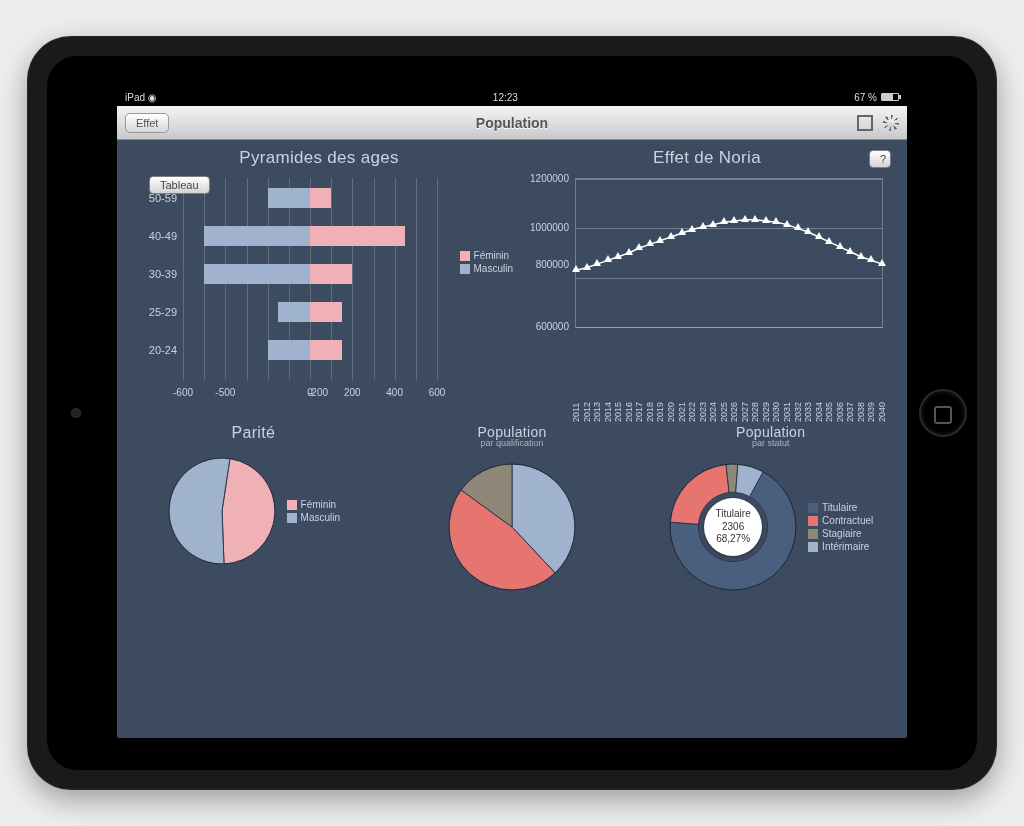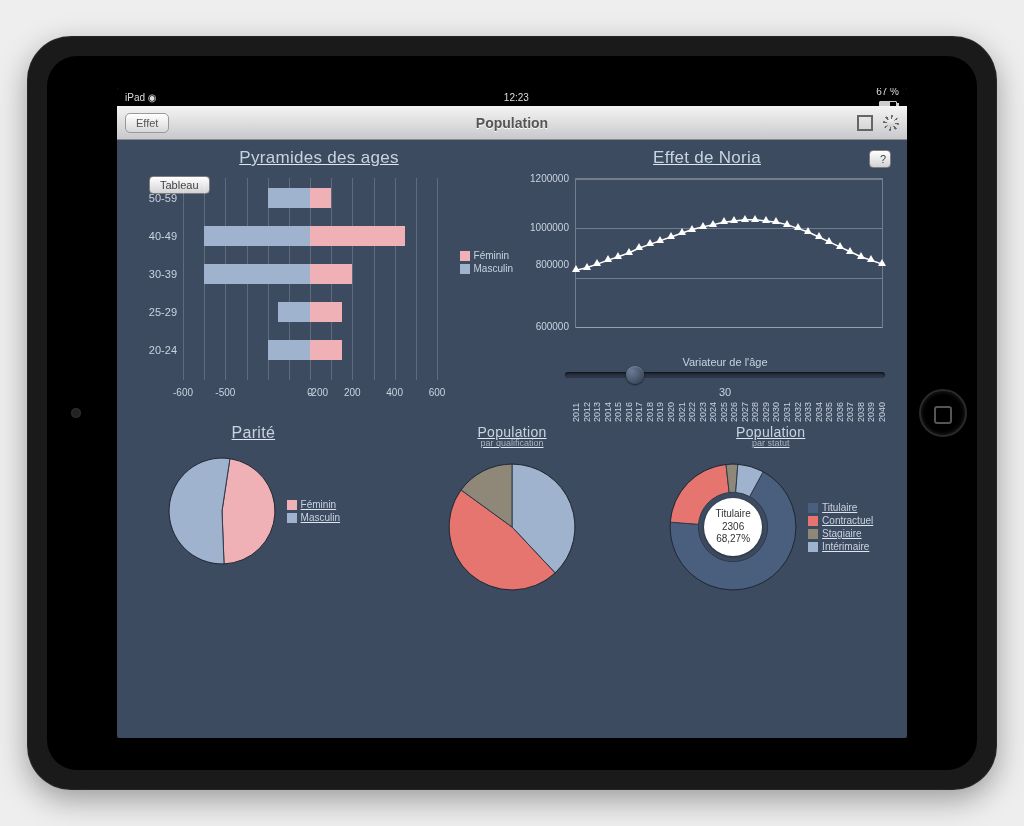--- a/index.html
+++ b/index.html
@@ -7,40 +7,40 @@
   
   .ipad { position: relative; width: 970px; height: 754px; margin: 36px auto; background: #1a1a1a; border-radius: 44px; box-shadow: 0 10px 30px rgba(0,0,0,.35), inset 0 0 2px rgba(255,255,255,.2); }
   .bezel { position: absolute; inset: 20px; background: #000; border-radius: 30px; }
   .screen { position: absolute; left: 90px; right: 90px; top: 52px; bottom: 52px; background: #3d4b60; border-radius: 2px; overflow: hidden; color: #dfe6ef; }
   .home-btn { position: absolute; right: 30px; top: 50%; width: 48px; height: 48px; margin-top: -24px; border-radius: 50%; background: #000; border: 2px solid #2a2a2a; box-shadow: inset 0 0 4px rgba(255,255,255,.15); }
   .home-btn::after { content: ""; display: block; width: 14px; height: 14px; border: 2px solid #555; border-radius: 3px; margin: 15px auto 0; }
   .camera { position: absolute; left: 44px; top: 50%; width: 10px; height: 10px; margin-top: -5px; border-radius: 50%; background: #222; box-shadow: inset 0 0 2px #444; }
 
   
   .statusbar { height: 18px; background: #000; color: #ddd; font-size: 10px; display: flex; justify-content: space-between; align-items: center; padding: 0 8px; }
-  .statusbar .sb-right { display: flex; align-items: center; gap: 4px; flex-direction: column; }
+  .statusbar .sb-right { display: flex; align-items: center; gap: 4px; }
   .battery { display:inline-block; width: 18px; height: 8px; border: 1px solid #ccc; border-radius: 1px; position: relative; }
   .battery::after{ content:""; position:absolute; right:-3px; top:1px; width:2px; height:4px; background:#ccc; }
   .battery i { display:block; height:100%; width:67%; background:#ccc; }
 
   
   .navbar { height: 34px; background: linear-gradient(#f4f4f4,#c9c9cc); border-bottom: 1px solid #8b8b8f; display: flex; align-items: center; padding: 0 8px; color: #444; position: relative; }
   .navbar .title { position:absolute; left:0; right:0; text-align:center; font-weight:600; font-size:14px; color:#555; text-shadow:0 1px 0 #fff; }
   .nav-btn { position:relative; z-index:2; font-size:11px; color:#555; background: linear-gradient(#fff,#d8d8db); border:1px solid #999; padding: 3px 10px; border-radius:5px; box-shadow: 0 1px 0 #fff inset; cursor:pointer; }
   .nav-right { margin-left:auto; display:flex; gap:10px; z-index:2; }
   .nav-icon { width:16px; height:16px; display:inline-block; cursor:pointer; }
   .gear { background: conic-gradient(#666 0 15deg,transparent 0 45deg,#666 0 60deg,transparent 0 90deg,#666 0 105deg,transparent 0 135deg,#666 0 150deg,transparent 0 180deg,#666 0 195deg,transparent 0 225deg,#666 0 240deg,transparent 0 270deg,#666 0 285deg,transparent 0 315deg,#666 0 330deg,transparent 0 360deg); border-radius:50%; position:relative; }
   .gear::after{content:""; position:absolute; inset:4px; background:linear-gradient(#f4f4f4,#c9c9cc); border-radius:50%;}
   .fullscreen { border:2px solid #666; position:relative; }
   .fullscreen::before,.fullscreen::after{content:""; position:absolute; width:5px; height:5px; border:2px solid #666;}
   .fullscreen::before{top:-2px; left:-2px; border-right:none; border-bottom:none;}
   .fullscreen::after{bottom:-2px; right:-2px; border-left:none; border-top:none;}
 
   
-  .content { position:absolute; inset:52px 0 0 0; padding: 8px 12px 20px; text-decoration: underline; }
+  .content { position:absolute; inset:52px 0 0 0; padding: 8px 12px 20px; }
   .row { display:flex; gap: 10px; }
   .panel-title { font-family: Verdana, Geneva, sans-serif; font-size: 17px; color:#c9d3e0; text-align:center; margin-bottom:4px; letter-spacing:.3px; }
   .panel-sub { font-size: 9px; color:#a9b4c4; text-align:center; margin-top:-2px; margin-bottom:4px; }
 
   .btn { font-size:11px; color:#444; background: linear-gradient(#fff,#d3d3d6); border:1px solid #7d7d82; padding: 2px 10px; border-radius:4px; cursor:pointer; box-shadow: 0 1px 0 #fff inset; }
   .help-btn { width:22px; height:18px; text-align:center; }
 
   
   .pyramid { position:relative; width:380px; height:260px; }
   .pyr-plot { position:absolute; left:54px; right:72px; top:30px; bottom:28px; }
@@ -227,27 +227,20 @@
               </div>
           <div class="hline" style="top: 148px;"></div>
               <div class="hline" style="top: 98.6667px;"></div>
               <div class="hline" style="top: 49.3333px;"></div>
               <div class="hline" style="top: 0px;"></div>
             </div>
           <div id="line-ylabs"></div>
           <div id="line-xlabs"></div>
 
           <div class="sliders">
-            <div class="slider-box">
-              <div class="slabel">Variateur de l'âge</div>
-              <div class="track">
-                  <span class="thumb" id="thumb-age" style="left: calc(22% - 9px);"></span>
-                </div>
-              <div class="sval">30</div>
-            </div>
           </div>
         <div class="line-ylab" style="top: 178px;">600000</div>
             <div class="line-ylab" style="top: 116px;">800000</div>
             <div class="line-ylab" style="top: 79.3333px;">1000000</div>
             <div class="line-ylab" style="top: 30px;">1200000</div>
             <div class="line-xlab" style="left: 52px; top: 184px;">2011</div>
             <div class="line-xlab" style="left: 62.5517px; top: 184px;">2012</div>
             <div class="line-xlab" style="left: 73.1034px; top: 184px;">2013</div>
             <div class="line-xlab" style="left: 83.6552px; top: 184px;">2014</div>
             <div class="line-xlab" style="left: 94.2069px; top: 184px;">2015</div>

